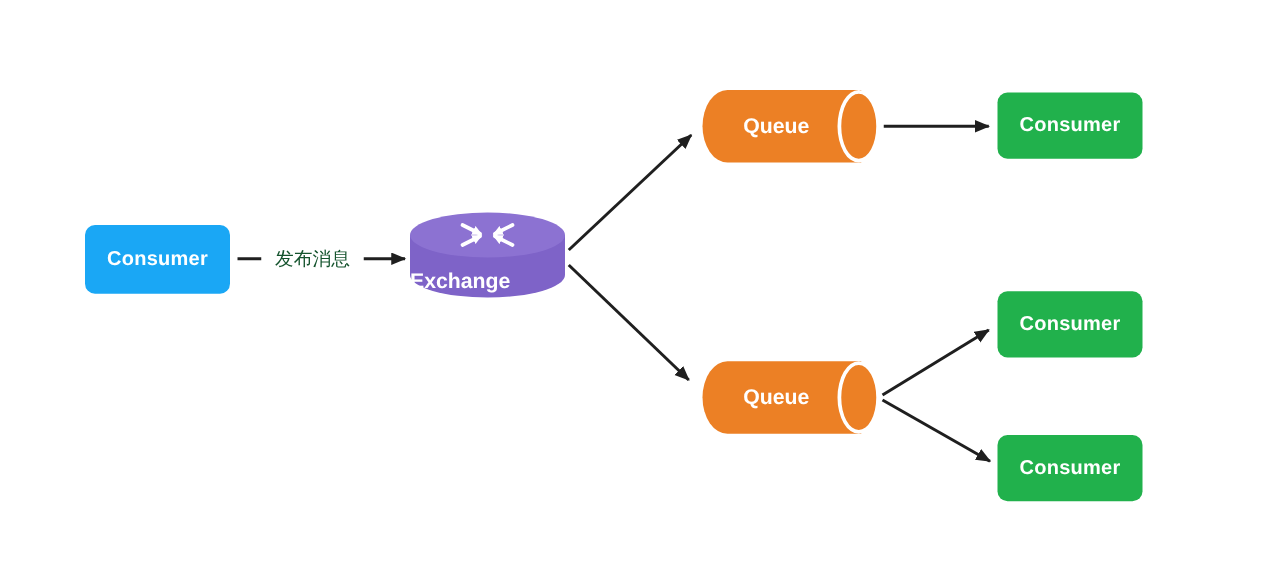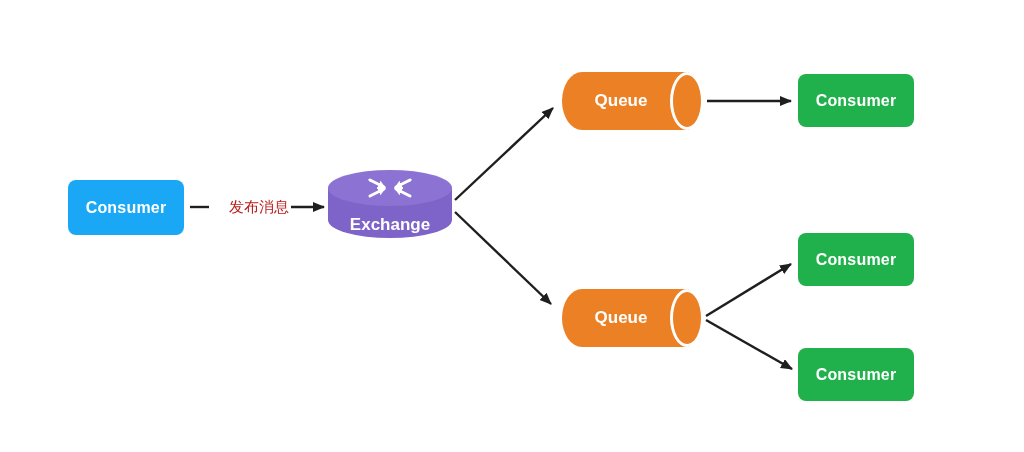--- a/index.html
+++ b/index.html
@@ -51,26 +51,26 @@
     background:var(--exchange-body,#7e63c8);
     border-radius:0 0 62px 62px / 0 0 18px 18px;
   }
   .ex-cap {
     position:absolute; left:0; top:0; width:124px; height:36px; border-radius:50%;
     background:var(--exchange-top,#8c72d2); z-index:2;
     display:flex; align-items:center; justify-content:center;
   }
   .ex-label {
     position:absolute; left:0; bottom:3px; width:124px; z-index:3;
-    text-align:center; color:#ffffff; font-weight:bold; font-size:17px;
+    text-align:left; color:#ffffff; font-weight:bold; font-size:17px;
   }
 
   .publish-label {
     position:absolute; left:211px; top:198px; width:78px;
-    text-align:right; font-size:15px; color:#b91c1c;
+    text-align:center; font-size:15px; color:#14532d;
   }
 </style>
 </head>
 <body>
 
 <div class="canvas">
 
   <svg class="edges-layer" width="1024" height="452" viewBox="0 0 1024 452">
     <defs>
       <marker id="ah" markerUnits="userSpaceOnUse" markerWidth="14" markerHeight="12" refX="11" refY="5" orient="auto">

